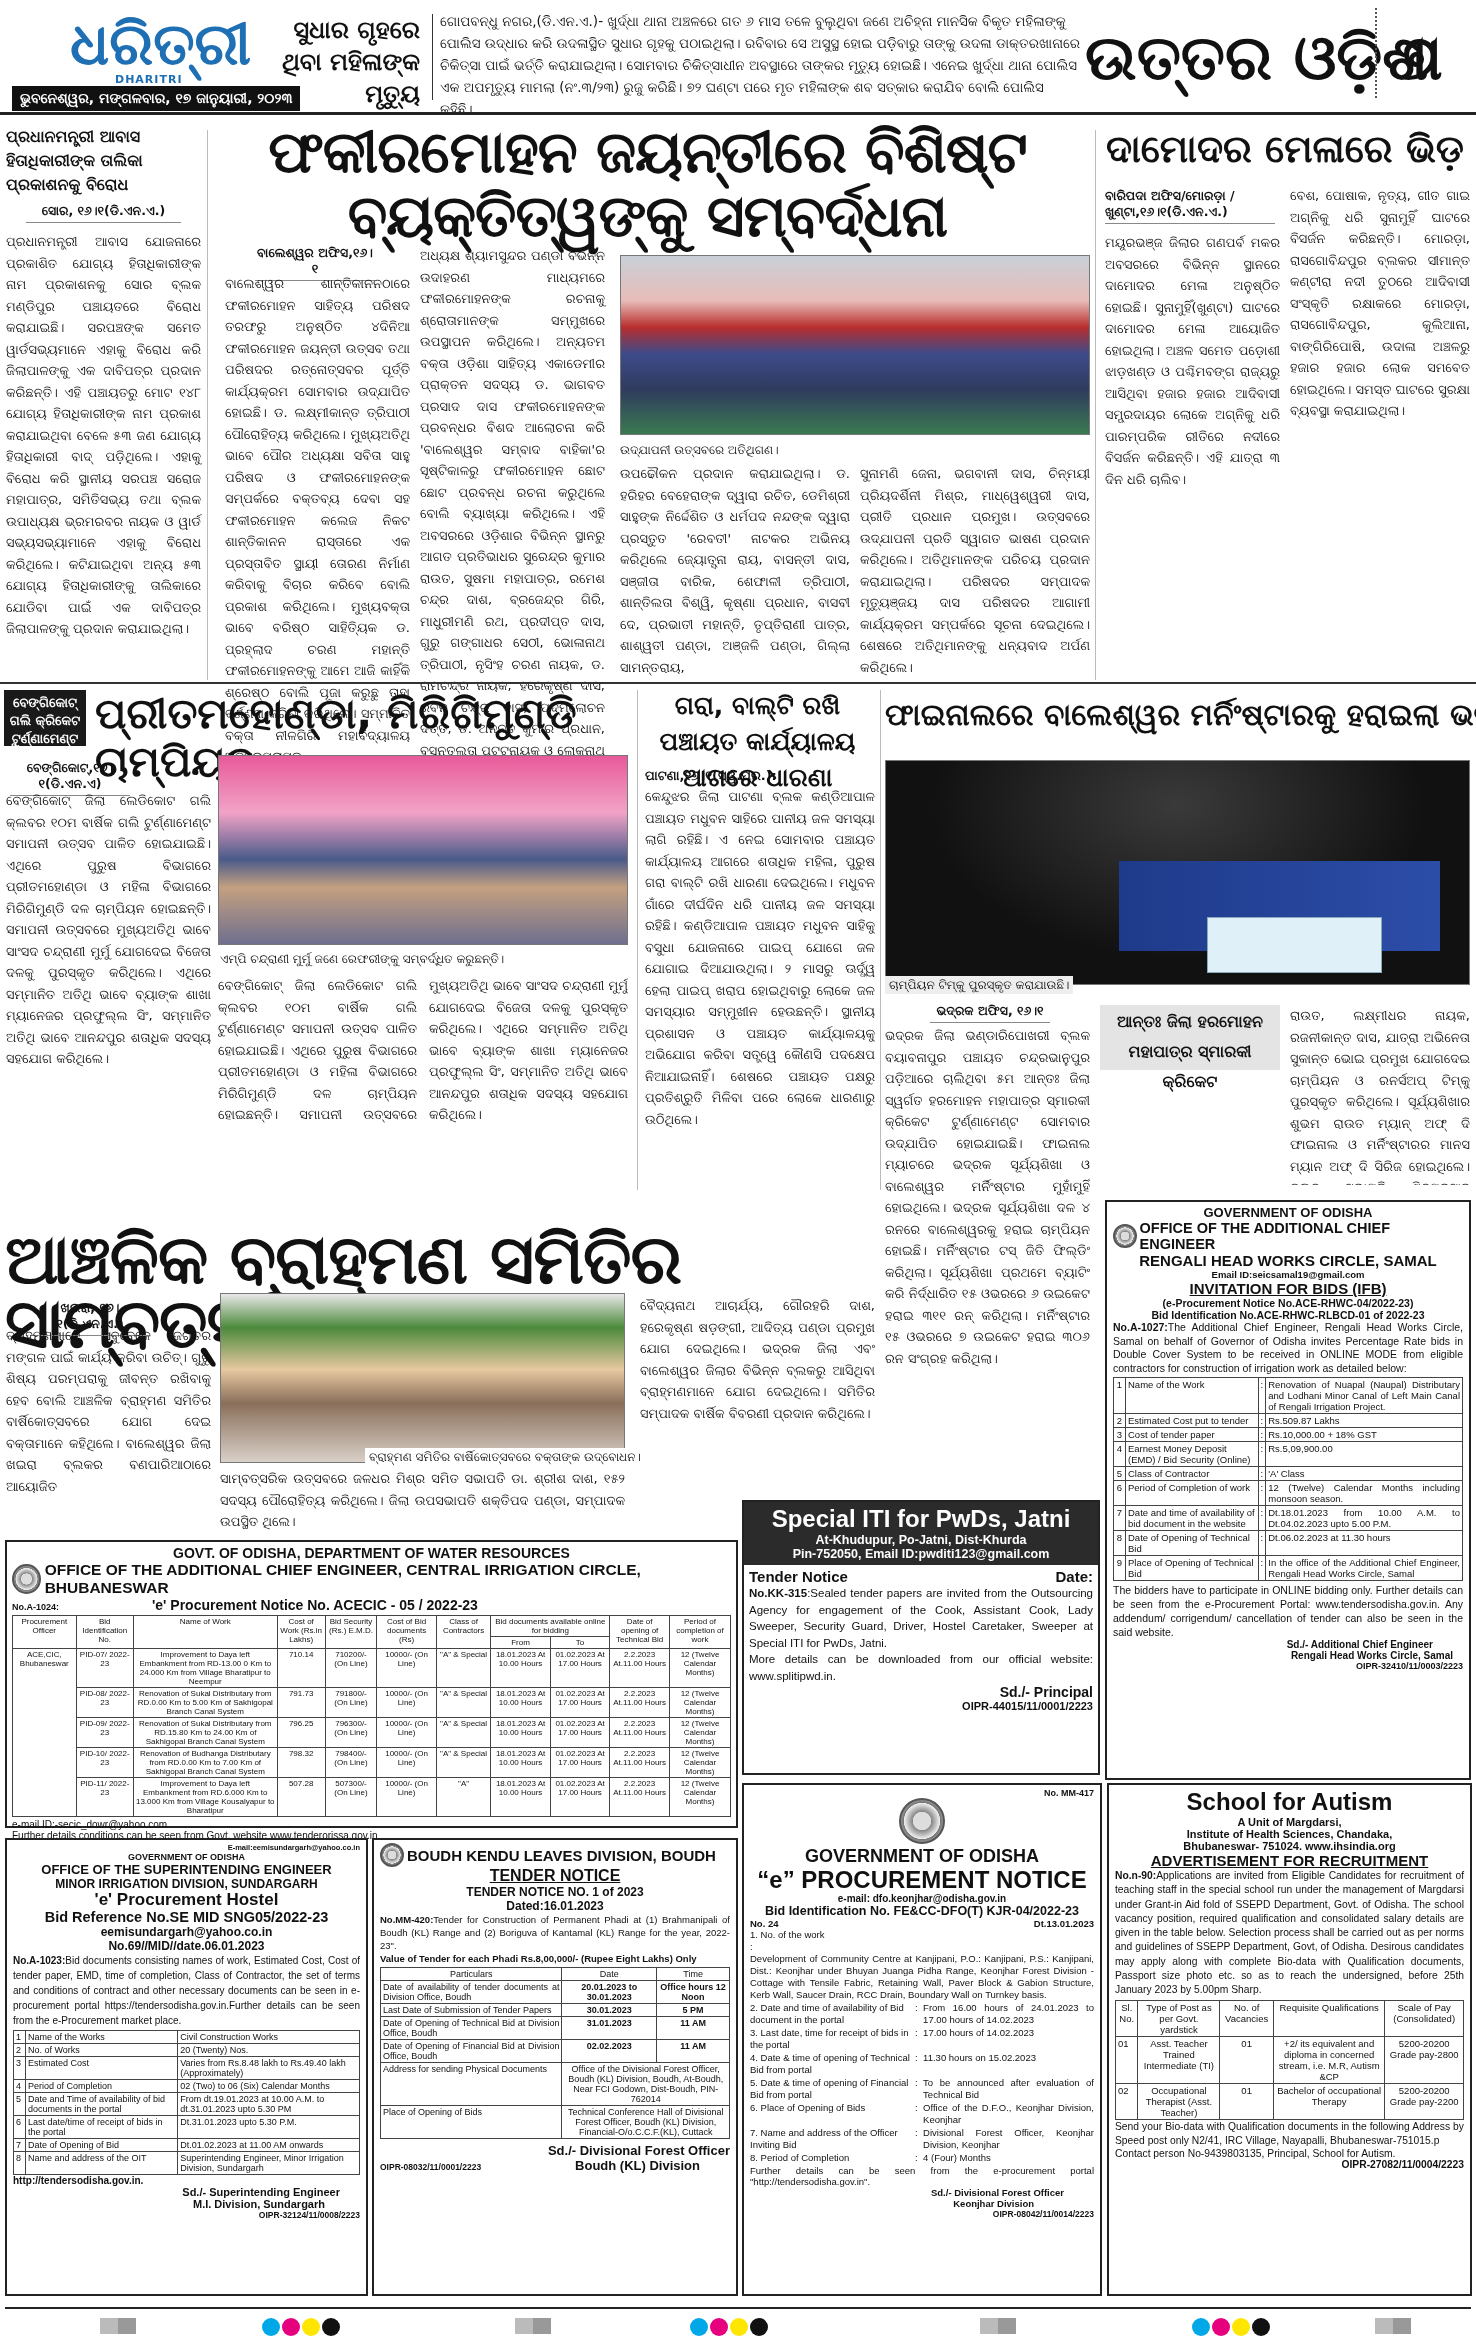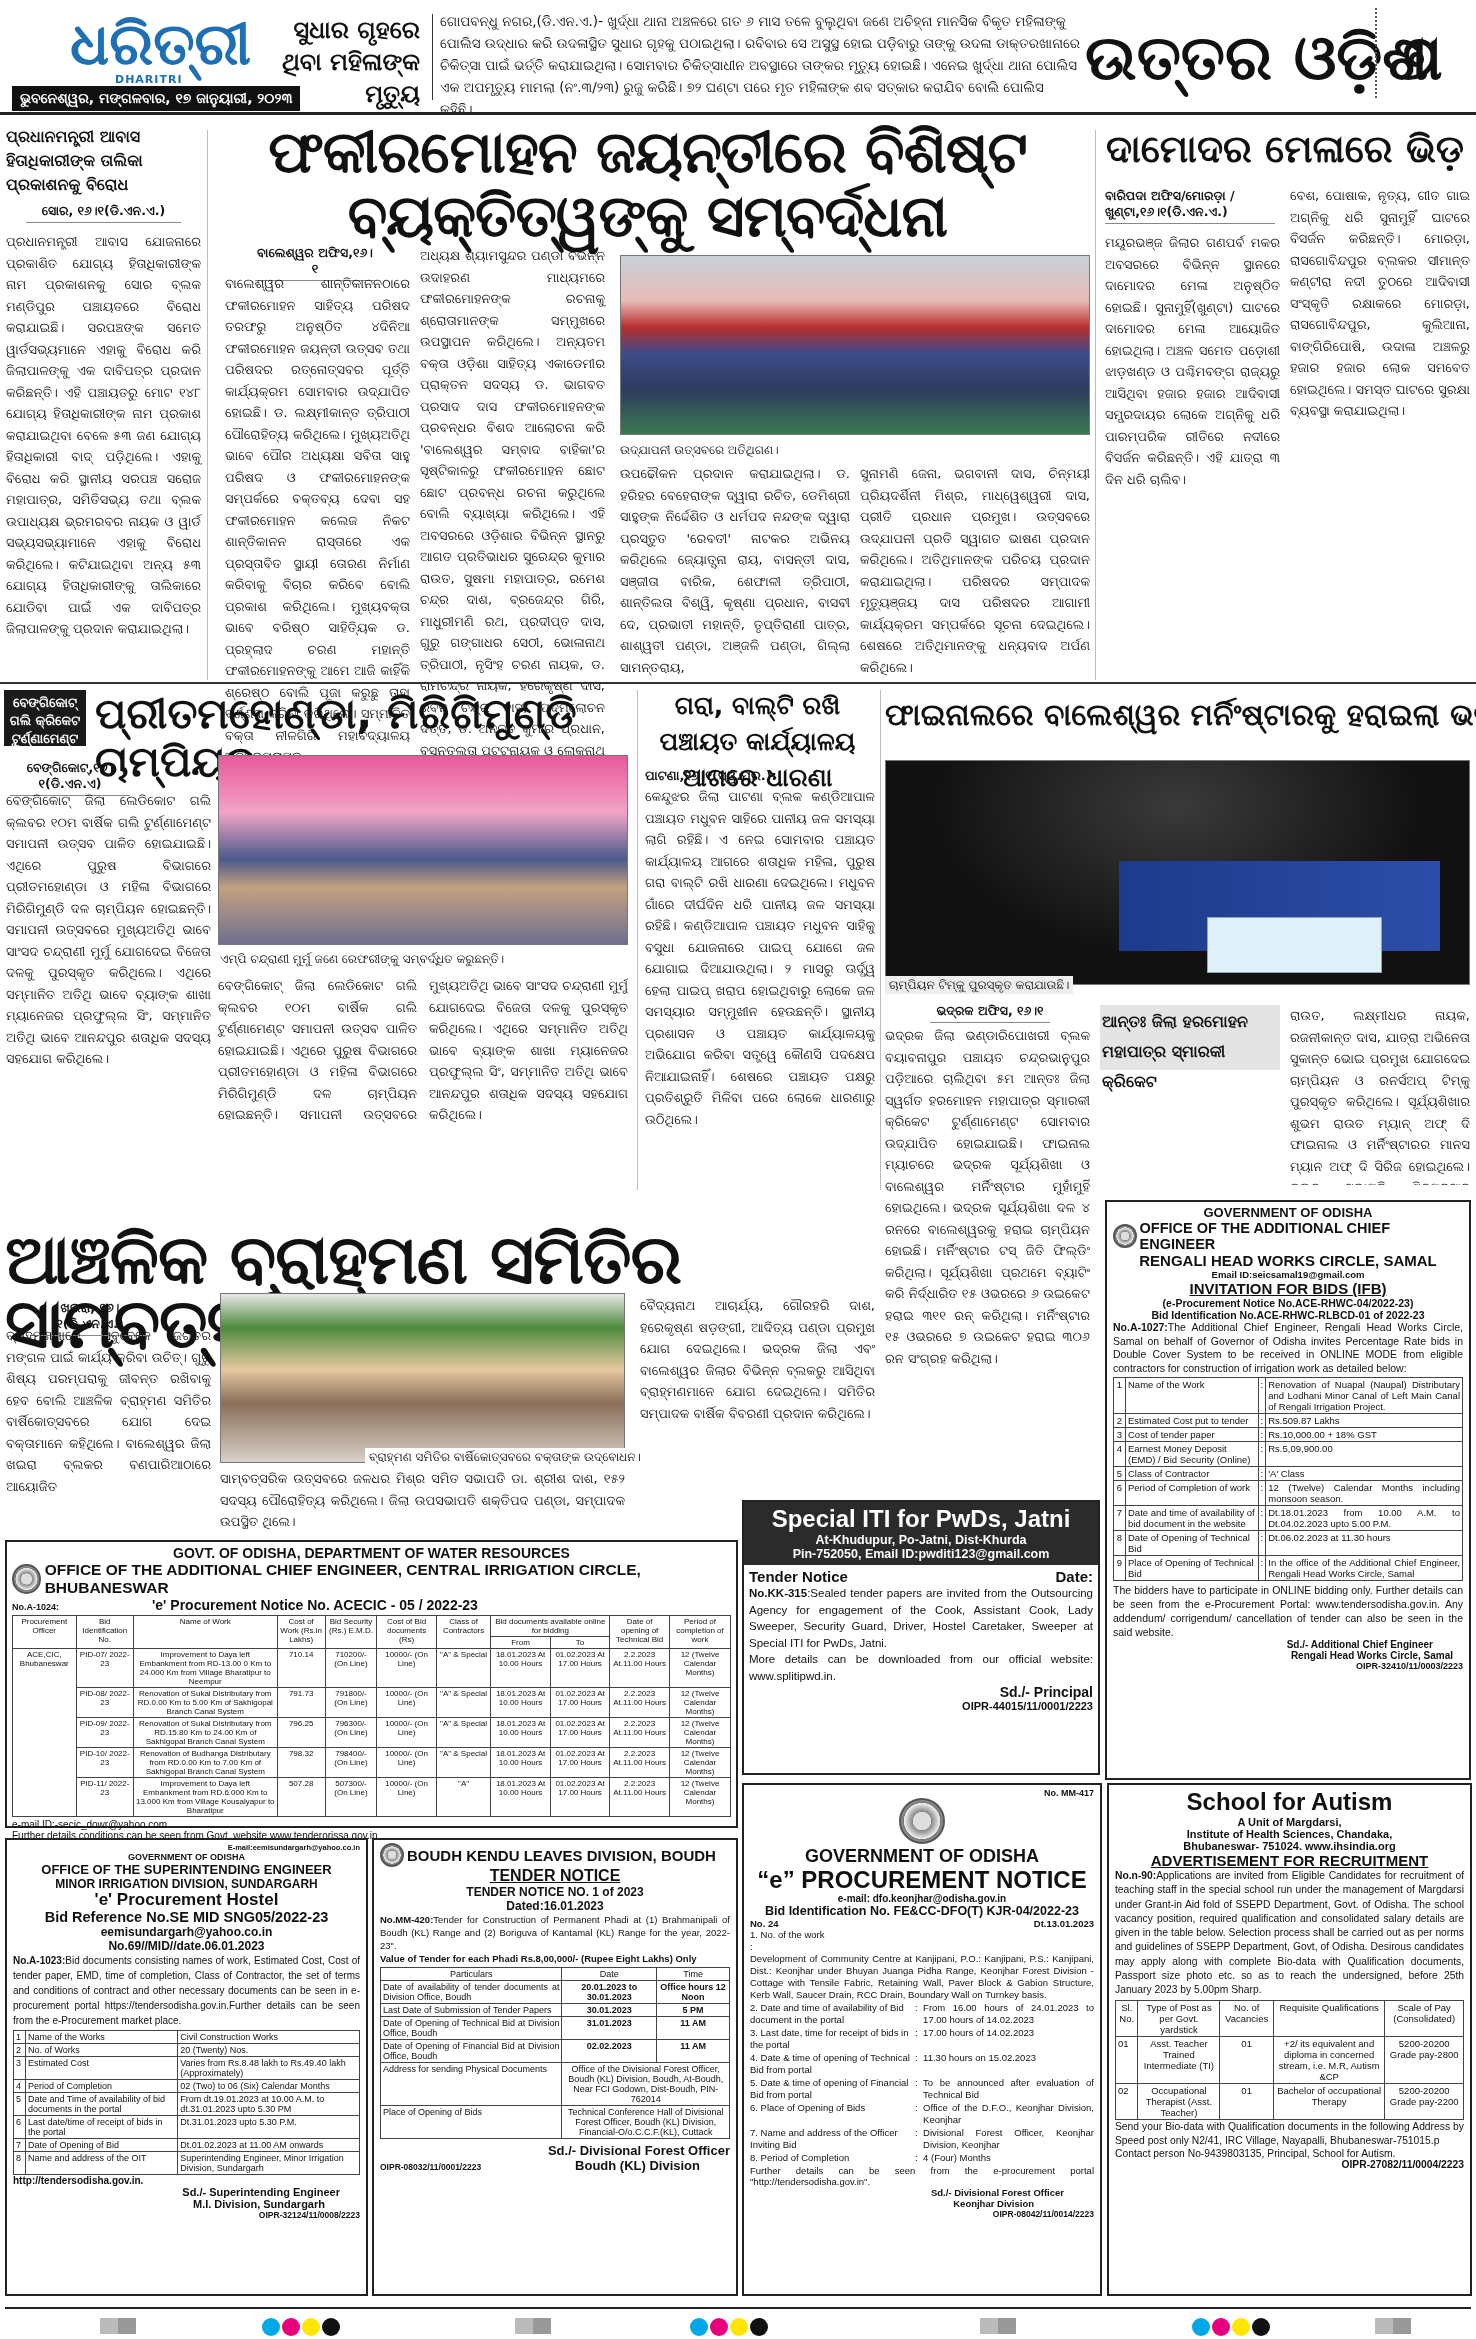--- a/index.html
+++ b/index.html
@@ -92,21 +92,21 @@
 <div class="abs ol" style="left:645px;top:786px;width:230px;height:400px;overflow:hidden">କେନ୍ଦୁଝର ଜିଲା ପାଟଣା ବ୍ଲକ କଣ୍ଡିଆପାଳ ପଞ୍ଚାୟତ ମଧୁବନ ସାହିରେ ପାନୀୟ ଜଳ ସମସ୍ୟା ଲାଗି ରହିଛି। ଏ ନେଇ ସୋମବାର ପଞ୍ଚାୟତ କାର୍ଯ୍ୟାଳୟ ଆଗରେ ଶତାଧିକ ମହିଳା, ପୁରୁଷ ଗରା ବାଲ୍‌ଟି ରଖି ଧାରଣା ଦେଇଥିଲେ। ମଧୁବନ ଗାଁରେ ଦୀର୍ଘଦିନ ଧରି ପାନୀୟ ଜଳ ସମସ୍ୟା ରହିଛି। କଣ୍ଡିଆପାଳ ପଞ୍ଚାୟତ ମଧୁବନ ସାହିକୁ ବସୁଧା ଯୋଜନାରେ ପାଇପ୍ ଯୋଗେ ଜଳ ଯୋଗାଇ ଦିଆଯାଉଥିଲା। ୨ ମାସରୁ ଊର୍ଦ୍ଧ୍ୱ ହେଲା ପାଇପ୍ ଖରାପ ହୋଇଥିବାରୁ ଲୋକେ ଜଳ ସମସ୍ୟାର ସମ୍ମୁଖୀନ ହେଉଛନ୍ତି। ସ୍ଥାନୀୟ ପ୍ରଶାସନ ଓ ପଞ୍ଚାୟତ କାର୍ଯ୍ୟାଳୟକୁ ଅଭିଯୋଗ କରିବା ସତ୍ତ୍ୱେ କୌଣସି ପଦକ୍ଷେପ ନିଆଯାଇନାହିଁ। ଶେଷରେ ପଞ୍ଚାୟତ ପକ୍ଷରୁ ପ୍ରତିଶ୍ରୁତି ମିଳିବା ପରେ ଲୋକେ ଧାରଣାରୁ ଉଠିଥିଲେ।</div>
 
 <div class="abs col-rule" style="left:880px;top:690px;height:500px"></div>
 <div class="abs hl2" style="left:885px;top:690px;width:590px;font-size:30px;line-height:50px;white-space:nowrap">ଫାଇନାଲରେ ବାଲେଶ୍ୱର ମର୍ନିଂଷ୍ଟାରକୁ ହରାଇଲା ଭଦ୍ରକ ସୂର୍ଯ୍ୟଶିଖା</div>
 <div class="abs photo" style="left:885px;top:760px;width:585px;height:225px;background:radial-gradient(ellipse at 50% 20%,#3a3a3a,#111 60%),#111">
   <div style="position:absolute;left:40%;top:45%;width:55%;height:40%;background:linear-gradient(90deg,#1e3a8a,#2c4da8)"></div>
   <div style="position:absolute;right:15%;bottom:5%;width:30%;height:25%;background:#e0f0f8;border:1px solid #8ab"></div>
 </div>
 <div class="abs cap" style="left:885px;top:976px;background:#eee;padding:0 4px">ଚାମ୍ପିୟନ ଟିମ୍‌କୁ ପୁରସ୍କୃତ କରାଯାଉଛି।</div>
 <div class="abs dl" style="left:930px;top:1003px;width:120px">ଭଦ୍ରକ ଅଫିସ, ୧୬।୧</div>
-<div class="abs" style="left:1100px;top:1005px;width:180px;height:65px;background:#e4e4e4;font-size:16px;font-weight:bold;line-height:30px;padding:2px">ଆନ୍ତଃ ଜିଲା ହରମୋହନ ମହାପାତ୍ର ସ୍ମାରକୀ କ୍ରିକେଟ</div>
+<div class="abs" style="left:1100px;top:1005px;width:180px;height:65px;background:#e4e4e4;font-size:16px;font-weight:bold;text-align:center;line-height:30px;padding:2px">ଆନ୍ତଃ ଜିଲା ହରମୋହନ ମହାପାତ୍ର ସ୍ମାରକୀ କ୍ରିକେଟ</div>
 <div class="abs ol" style="left:885px;top:1025px;width:205px;height:480px;overflow:hidden">ଭଦ୍ରକ ଜିଲା ଭଣ୍ଡାରିପୋଖରୀ ବ୍ଲକ ବୟାବନାପୁର ପଞ୍ଚାୟତ ଚନ୍ଦ୍ରଭାନୁପୁର ପଡ଼ିଆରେ ଚାଲିଥିବା ୫ମ ଆନ୍ତଃ ଜିଲା ସ୍ୱର୍ଗତ ହରମୋହନ ମହାପାତ୍ର ସ୍ମାରକୀ କ୍ରିକେଟ ଟୁର୍ଣ୍ଣାମେଣ୍ଟ ସୋମବାର ଉଦ୍‌ଯାପିତ ହୋଇଯାଇଛି। ଫାଇନାଲ ମ୍ୟାଚରେ ଭଦ୍ରକ ସୂର୍ଯ୍ୟଶିଖା ଓ ବାଲେଶ୍ୱର ମର୍ନିଂଷ୍ଟାର ମୁହାଁମୁହିଁ ହୋଇଥିଲେ। ଭଦ୍ରକ ସୂର୍ଯ୍ୟଶିଖା ଦଳ ୪ ରନରେ ବାଲେଶ୍ୱରକୁ ହରାଇ ଚାମ୍ପିୟନ ହୋଇଛି। ମର୍ନିଂଷ୍ଟାର ଟସ୍ ଜିତି ଫିଲ୍ଡିଂ କରିଥିଲା। ସୂର୍ଯ୍ୟଶିଖା ପ୍ରଥମେ ବ୍ୟାଟିଂ କରି ନିର୍ଦ୍ଧାରିତ ୧୫ ଓଭରରେ ୬ ଉଇକେଟ ହରାଇ ୩୧୧ ରନ୍ କରିଥିଲା। ମର୍ନିଂଷ୍ଟାର ୧୫ ଓଭରରେ ୭ ଉଇକେଟ ହରାଇ ୩୦୬ ରନ ସଂଗ୍ରହ କରିଥିଲା।</div>
 <div class="abs ol" style="left:1290px;top:1005px;width:180px;height:180px;overflow:hidden">ରାଉତ, ଲକ୍ଷ୍ମୀଧର ନାୟକ, ରଜନୀକାନ୍ତ ଦାସ, ଯାତ୍ରା ଅଭିନେତା ସୁକାନ୍ତ ଭୋଇ ପ୍ରମୁଖ ଯୋଗଦେଇ ଚାମ୍ପିୟନ ଓ ରନର୍ସଅପ୍ ଟିମ୍‌କୁ ପୁରସ୍କୃତ କରିଥିଲେ। ସୂର୍ଯ୍ୟଶିଖାର ଶୁଭମ ରାଉତ ମ୍ୟାନ୍ ଅଫ୍ ଦି ଫାଇନାଲ ଓ ମର୍ନିଂଷ୍ଟାରର ମାନସ ମ୍ୟାନ ଅଫ୍ ଦି ସିରିଜ ହୋଇଥିଲେ। କ୍ଲବ ସଭାପତି ଶିବପ୍ରସାଦ ମହାପାତ୍ର, ପ୍ରଶାନ୍ତ ସାହୁ, ରମେଶ ପ୍ରମୁଖ ସହଯୋଗ କରିଥିଲେ।</div>
 
 <div class="abs hl1" style="left:5px;top:1228px;width:870px;font-size:68px">ଆଞ୍ଚଳିକ ବ୍ରାହ୍ମଣ ସମିତିର ସାମ୍ବତ୍ସରିକ ଉତ୍ସବ</div>
 <div class="abs dl" style="left:30px;top:1300px;width:120px">ଖଇରା, ୧୬।୧(ଡି.ଏନ.ଏ.)</div>
 <div class="abs ol" style="left:6px;top:1325px;width:205px;height:170px;overflow:hidden">ବ୍ରାହ୍ମଣମାନେ ସବୁବେଳେ ଜଗତର ମଙ୍ଗଳ ପାଇଁ କାର୍ଯ୍ୟ କରିବା ଉଚିତ୍। ଗୁରୁ ଶିଷ୍ୟ ପରମ୍ପରାକୁ ଜୀବନ୍ତ ରଖିବାକୁ ହେବ ବୋଲି ଆଞ୍ଚଳିକ ବ୍ରାହ୍ମଣ ସମିତିର ବାର୍ଷିକୋତ୍ସବରେ ଯୋଗ ଦେଇ ବକ୍ତାମାନେ କହିଥିଲେ। ବାଲେଶ୍ୱର ଜିଲା ଖଇରା ବ୍ଲକର ବଣପାରିଆଠାରେ ଆୟୋଜିତ</div>
 <div class="abs photo" style="left:220px;top:1293px;width:405px;height:170px;background:linear-gradient(180deg,#e8e8e8 0,#4c8a3c 20%,#e7c8a0 45%,#8a6f5a 65%,#d9d0c8 100%)"></div>
 <div class="abs cap" style="left:365px;top:1448px;background:#fff;padding:0 4px">ବ୍ରାହ୍ମଣ ସମିତିର ବାର୍ଷିକୋତ୍ସବରେ ବକ୍ତାଙ୍କ ଉଦ୍‌ବୋଧନ।</div>
 <div class="abs ol" style="left:220px;top:1468px;width:405px">ସାମ୍ବତ୍ସରିକ ଉତ୍ସବରେ ଜଳଧର ମିଶ୍ର ସମିତ ସଭାପତି ଡା. ଶ୍ରୀଶ ଦାଶ, ୧୫୨ ସଦସ୍ୟ ପୌରୋହିତ୍ୟ କରିଥିଲେ। ଜିଲା ଉପସଭାପତି ଶକ୍ତିପଦ ପଣ୍ଡା, ସମ୍ପାଦକ ଉପସ୍ଥିତ ଥିଲେ।</div>
 <div class="abs ol" style="left:640px;top:1295px;width:235px;height:195px;overflow:hidden">ବୈଦ୍ୟନାଥ ଆଚାର୍ଯ୍ୟ, ଗୌରହରି ଦାଶ, ହରେକୃଷ୍ଣ ଷଡ଼ଙ୍ଗୀ, ଆଦିତ୍ୟ ପଣ୍ଡା ପ୍ରମୁଖ ଯୋଗ ଦେଇଥିଲେ। ଭଦ୍ରକ ଜିଲା ଏବଂ ବାଲେଶ୍ୱର ଜିଲାର ବିଭିନ୍ନ ବ୍ଲକରୁ ଆସିଥିବା ବ୍ରାହ୍ମଣମାନେ ଯୋଗ ଦେଇଥିଲେ। ସମିତିର ସମ୍ପାଦକ ବାର୍ଷିକ ବିବରଣୀ ପ୍ରଦାନ କରିଥିଲେ।</div>

